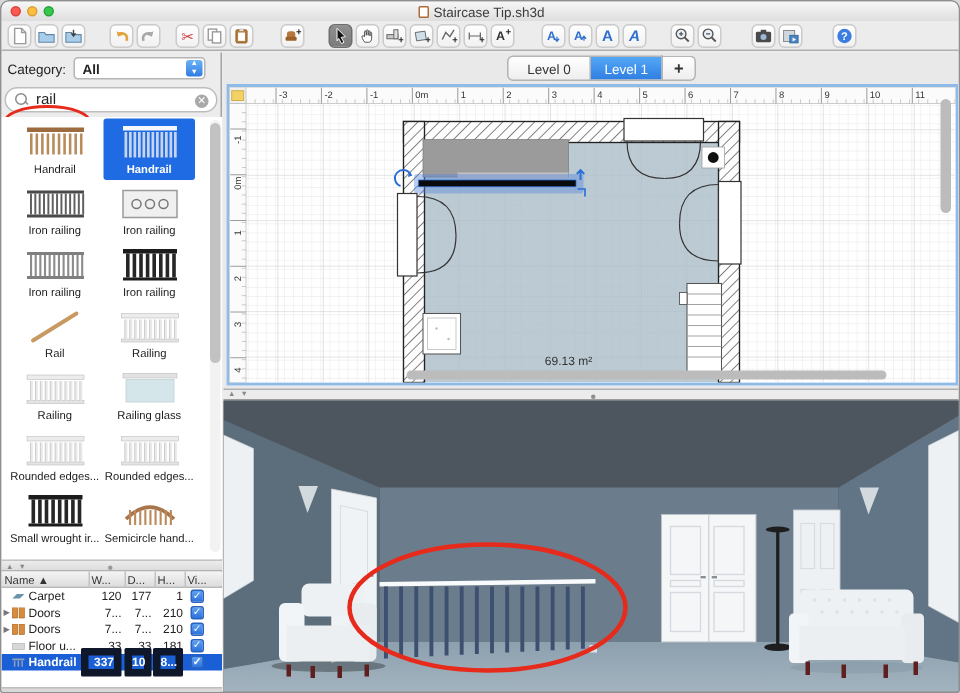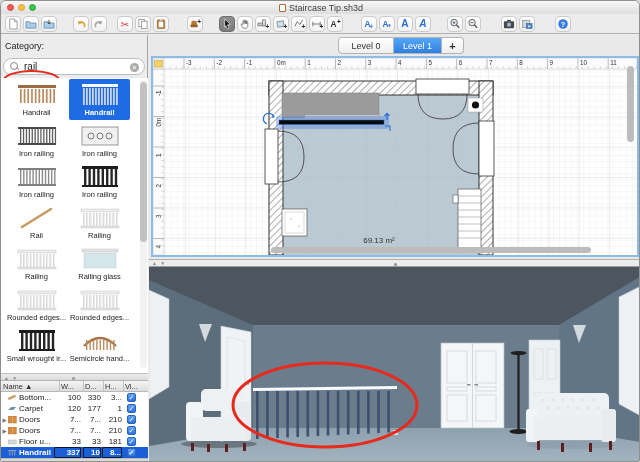--- a/index.html
+++ b/index.html
@@ -68,21 +68,21 @@
   .frow .ficon{width:11px;height:8px;display:flex;align-items:center;}
   .frow .fname{width:40px;white-space:nowrap;overflow:hidden;}
   .frow .num{position:absolute;text-align:right;font-size:8px;}
   .frow .num.w{left:53px;width:27px;}
   .frow .num.d{left:82px;width:18px;}
   .frow .num.h{left:101px;width:20px;}
   .frow .chk{position:absolute;left:126px;top:1px;width:9px;height:9px;border-radius:2px;
     background:linear-gradient(#5fa2f2,#2d72dd);border:0.5px solid #2a63bd;color:#fff;font-size:7px;
     line-height:8px;text-align:center;}
   .frow.selected{background:#1b5fd6;color:#fff;font-weight:bold;}
-  .frow.selected .num{border:1px solid #0f172a;border-radius:1px;}
+  .frow.selected .num{border:5px solid #0f172a;border-radius:1px;}
   .fbottom{position:absolute;left:0;top:423px;width:147px;height:5px;background:#d9d9d9;border-top:1px solid #bdbdbd;}
   
   .plan-region{position:absolute;left:148px;top:34px;width:561px;height:224px;background:#e9e9e9;}
   .tabs{position:absolute;left:189px;top:2px;height:17px;display:flex;font-size:9px;}
   .tab{height:17px;display:flex;align-items:center;justify-content:center;border:1px solid #b4b4b4;
     background:linear-gradient(#ffffff,#eeeeee);color:#333;}
   .tab.first{border-radius:4px 0 0 4px;width:56px;}
   .tab.mid{width:48px;border-left:none;}
   .tab.plus{width:22px;border-left:none;border-radius:0 4px 4px 0;font-weight:bold;font-size:11px;}
   .tab.active{background:linear-gradient(#55a7f7,#2f7fe2);color:#fff;}
@@ -261,20 +261,24 @@
         <svg viewBox="0 0 13 13">
           <circle cx="6.5" cy="6.5" r="5.2" fill="#3b7ce0"></circle>
           <text x="6.5" y="9.3" font-size="8" font-weight="bold" text-anchor="middle" fill="#fff">?</text>
         </svg>
       </div>
     </div>
 
   <div class="sidebar">
     <div class="cat-row">
       <span class="cat-label">Category:</span>
+      <div class="cat-select">
+        <span>All</span>
+        <span class="cat-stepper">▲<br>▼</span>
+      </div>
     </div>
     <div class="search-row">
       <div class="search-field">
         <span class="mag"></span>
         <input value="rail" style="">
         <span class="clear-btn">✕</span>
       </div>
       <div class="search-annot"></div>
     </div>
     <div class="catalog">
@@ -576,33 +580,20 @@
         <span style="left: 60px;">W...</span>
         <span style="left: 84px;">D...</span>
         <span style="left: 104px;">H...</span>
         <span style="left: 124px;">Vi...</span>
         <span class="sep" style="left: 58px;"></span>
         <span class="sep" style="left: 82px;"></span>
         <span class="sep" style="left: 102px;"></span>
         <span class="sep" style="left: 122px;"></span>
       </div>
     <div class="ftable" id="ftable">
-        <div class="frow">
-          <span class="tri"></span>
-          <span class="ficon">
-            <svg width="9" height="8" viewBox="0 0 8.5 8">
-              <rect x="0" y="2" width="8" height="2.5" fill="#c9a36a" transform="rotate(-25 4 4)"></rect>
-            </svg>
-          </span>
-          <span class="fname">Bottom...</span>
-          <span class="num w">100</span>
-          <span class="num d">330</span>
-          <span class="num h">3...</span>
-          <span class="chk">✓</span>
-        </div>
         <div class="frow">
           <span class="tri"></span>
           <span class="ficon">
             <svg width="9" height="8" viewBox="0 0 8.5 8">
               <polygon points="0,5 3,2 8,2 5,5" fill="#6b93ad"></polygon>
             </svg>
           </span>
           <span class="fname">Carpet</span>
           <span class="num w">120</span>
           <span class="num d">177</span>

